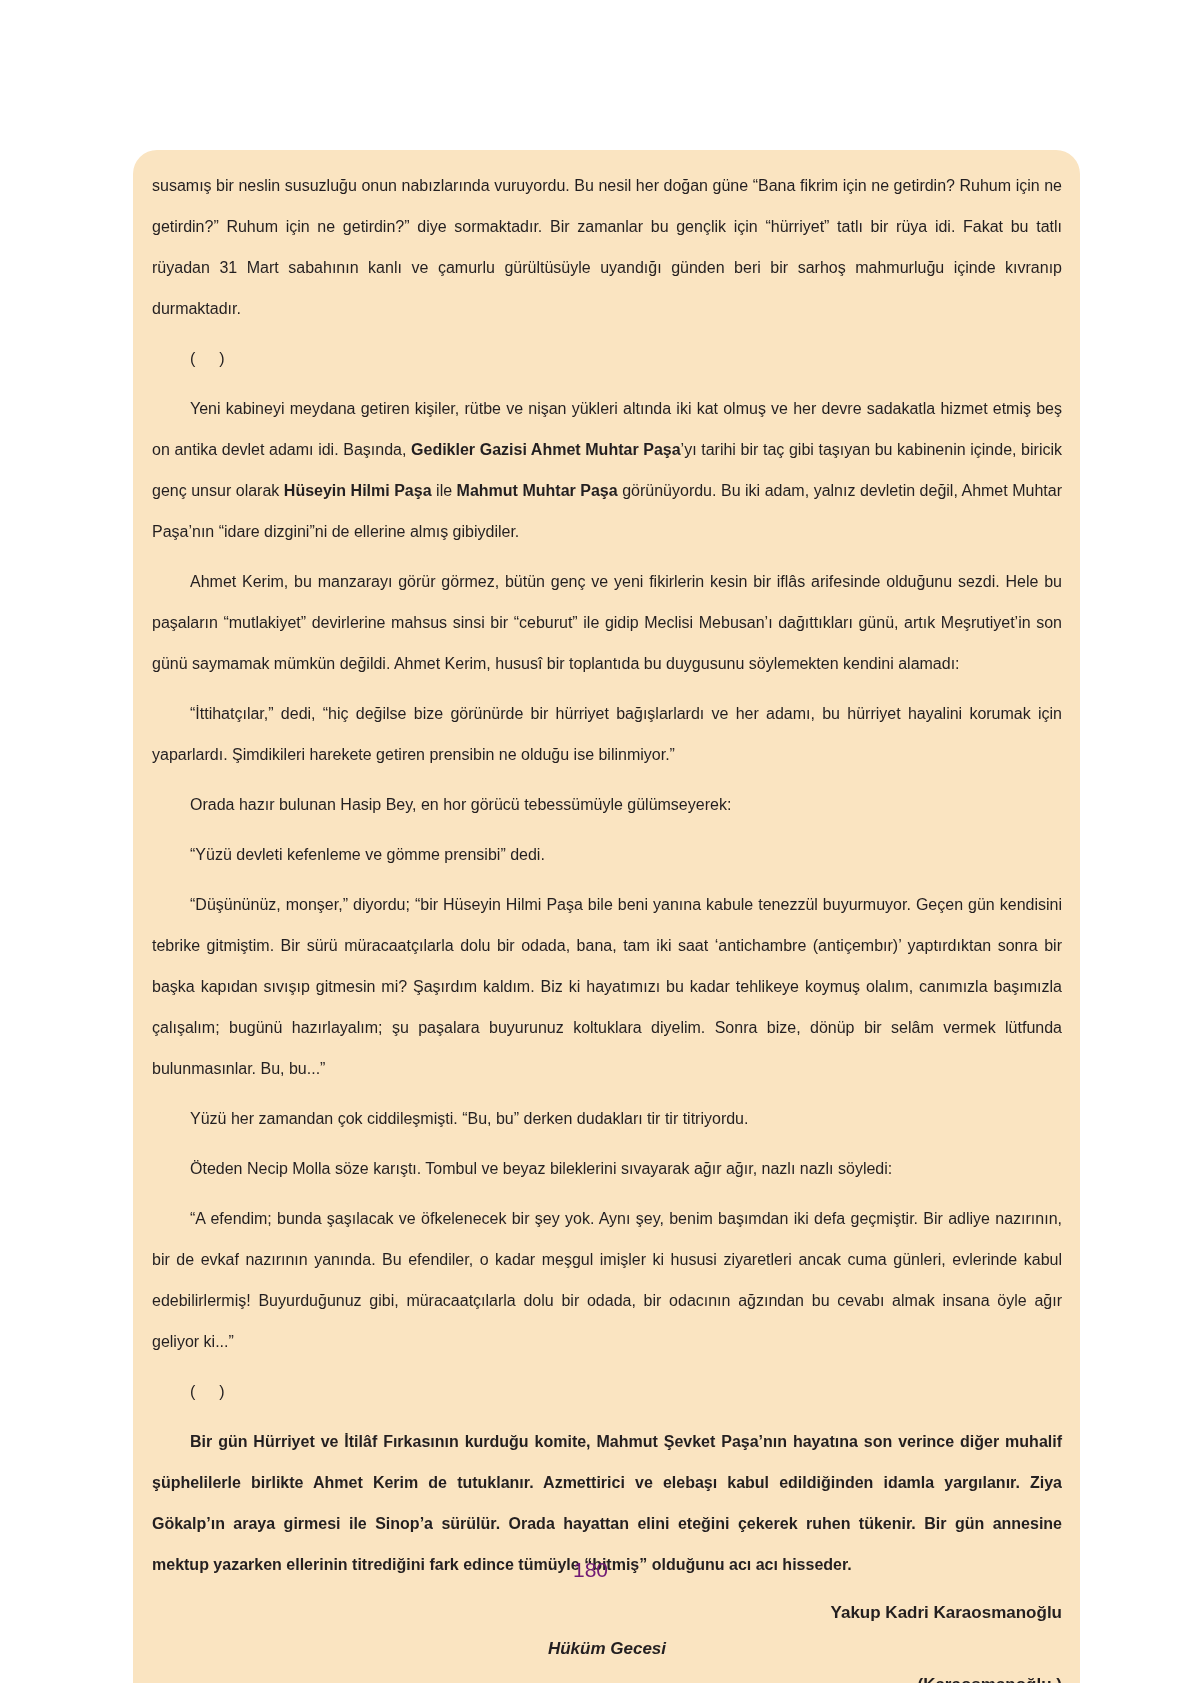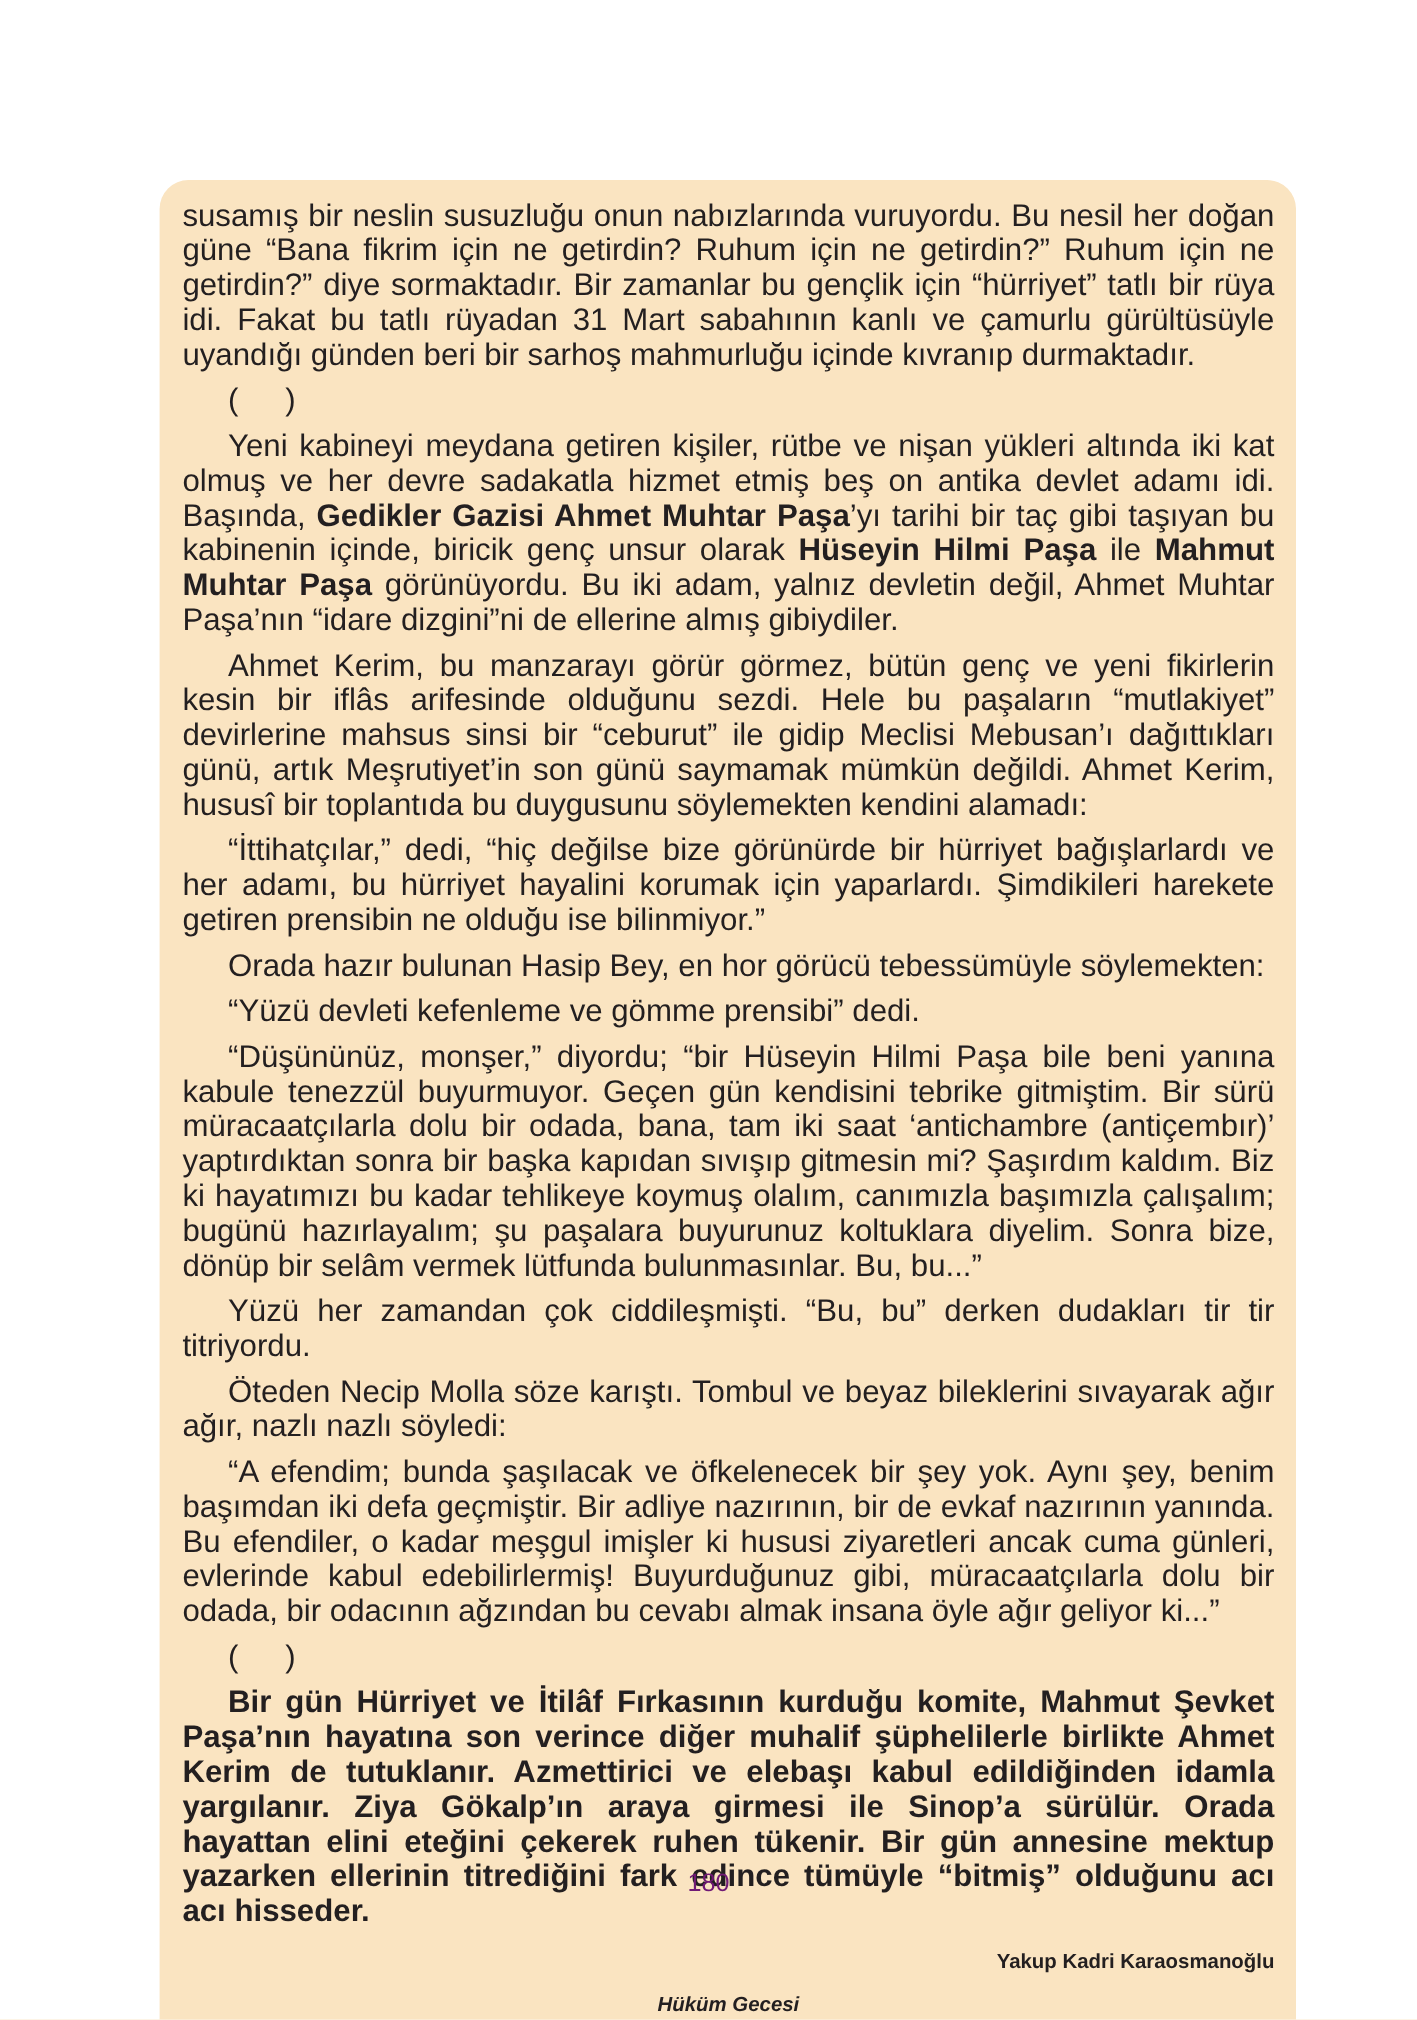--- a/index.html
+++ b/index.html
@@ -18,22 +18,22 @@
     position: absolute;
     left: 133px;
     top: 150px;
     width: 947px;
     background: #fae4c1;
     border-radius: 24px;
     overflow: hidden;
   }
   .excerpt-content {
     padding: 15px 18px 0 19px;
-    font-size: 26px;
-    line-height: 29px;
+    font-size: 16px;
+    line-height: 41px;
     text-align: justify;
   }
   .para { margin: 0; }
   .para + .para { margin-top: 9px; }
   .para.indent { text-indent: 38px; }
   .para.placeholder {
     white-space: pre;
     text-align: left;
   }
   .bold { font-weight: bold; }
@@ -65,21 +65,21 @@
 <body>
 
 <main>
   <section class="excerpt-box">
     <div class="excerpt-content">
         <p class="para"><span>susamış bir neslin susuzluğu onun nabızlarında vuruyordu. Bu nesil her doğan güne “Bana fikrim için ne getirdin? Ruhum için ne getirdin?” Ruhum için ne getirdin?” diye sormaktadır. Bir zamanlar bu gençlik için “hürriyet” tatlı bir rüya idi. Fakat bu tatlı rüyadan 31 Mart sabahının kanlı ve çamurlu gürültüsüyle uyandığı günden beri bir sarhoş mahmurluğu içinde kıvranıp durmaktadır.</span></p>
         <p class="para indent placeholder"><span>(  )</span></p>
         <p class="para indent"><span>Yeni kabineyi meydana getiren kişiler, rütbe ve nişan yükleri altında iki kat olmuş ve her devre sadakatla hizmet etmiş beş on antika devlet adamı idi. Başında, </span><span class="bold">Gedikler Gazisi Ahmet Muhtar Paşa</span><span>’yı tarihi bir taç gibi taşıyan bu kabinenin içinde, biricik genç unsur olarak </span><span class="bold">Hüseyin Hilmi Paşa</span><span> ile </span><span class="bold">Mahmut Muhtar Paşa</span><span> görünüyordu. Bu iki adam, yalnız devletin değil, Ahmet Muhtar Paşa’nın “idare dizgini”ni de ellerine almış gibiydiler.</span></p>
         <p class="para indent"><span>Ahmet Kerim, bu manzarayı görür görmez, bütün genç ve yeni fikirlerin kesin bir iflâs arifesinde olduğunu sezdi. Hele bu paşaların “mutlakiyet” devirlerine mahsus sinsi bir “ceburut” ile gidip Meclisi Mebusan’ı dağıttıkları günü, artık Meşrutiyet’in son günü saymamak mümkün değildi. Ahmet Kerim, hususî bir toplantıda bu duygusunu söylemekten kendini alamadı:</span></p>
         <p class="para indent"><span>“İttihatçılar,” dedi, “hiç değilse bize görünürde bir hürriyet bağışlarlardı ve her adamı, bu hürriyet hayalini korumak için yaparlardı. Şimdikileri harekete getiren prensibin ne olduğu ise bilinmiyor.”</span></p>
-        <p class="para indent"><span>Orada hazır bulunan Hasip Bey, en hor görücü tebessümüyle söylemekten:</span></p>
+        <p class="para indent"><span>Orada hazır bulunan Hasip Bey, en hor görücü tebessümüyle gülümseyerek:</span></p>
         <p class="para indent"><span>“Yüzü devleti kefenleme ve gömme prensibi” dedi.</span></p>
         <p class="para indent"><span>“Düşününüz, monşer,” diyordu; “bir Hüseyin Hilmi Paşa bile beni yanına kabule tenezzül buyurmuyor. Geçen gün kendisini tebrike gitmiştim. Bir sürü müracaatçılarla dolu bir odada, bana, tam iki saat ‘antichambre (antiçembır)’ yaptırdıktan sonra bir başka kapıdan sıvışıp gitmesin mi? Şaşırdım kaldım. Biz ki hayatımızı bu kadar tehlikeye koymuş olalım, canımızla başımızla çalışalım; bugünü hazırlayalım; şu paşalara buyurunuz koltuklara diyelim. Sonra bize, dönüp bir selâm vermek lütfunda bulunmasınlar. Bu, bu...”</span></p>
         <p class="para indent"><span>Yüzü her zamandan çok ciddileşmişti. “Bu, bu” derken dudakları tir tir titriyordu.</span></p>
         <p class="para indent"><span>Öteden Necip Molla söze karıştı. Tombul ve beyaz bileklerini sıvayarak ağır ağır, nazlı nazlı söyledi:</span></p>
         <p class="para indent"><span>“A efendim; bunda şaşılacak ve öfkelenecek bir şey yok. Aynı şey, benim başımdan iki defa geçmiştir. Bir adliye nazırının, bir de evkaf nazırının yanında. Bu efendiler, o kadar meşgul imişler ki hususi ziyaretleri ancak cuma günleri, evlerinde kabul edebilirlermiş! Buyurduğunuz gibi, müracaatçılarla dolu bir odada, bir odacının ağzından bu cevabı almak insana öyle ağır geliyor ki...”</span></p>
         <p class="para indent placeholder"><span>(  )</span></p>
         <p class="para indent"><span class="bold">Bir gün Hürriyet ve İtilâf Fırkasının kurduğu komite, Mahmut Şevket Paşa’nın hayatına son verince diğer muhalif şüphelilerle birlikte Ahmet Kerim de tutuklanır. Azmettirici ve elebaşı kabul edildiğinden idamla yargılanır. Ziya Gökalp’ın araya girmesi ile Sinop’a sürülür. Orada hayattan elini eteğini çekerek ruhen tükenir. Bir gün annesine mektup yazarken ellerinin titrediğini fark edince tümüyle “bitmiş” olduğunu acı acı hisseder.</span></p>
       </div>
     <div class="attribution">
       <p class="author">Yakup Kadri Karaosmanoğlu</p>

